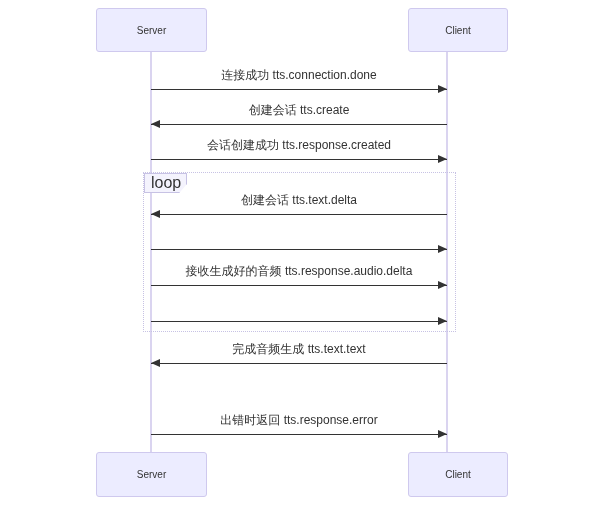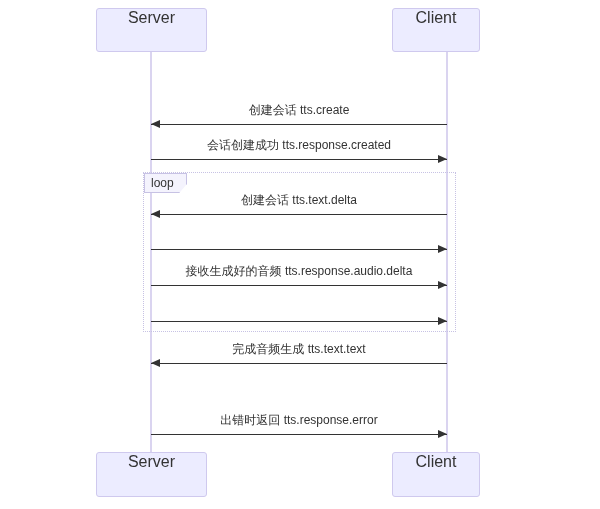--- a/index.html
+++ b/index.html
@@ -14,26 +14,27 @@
   }
 
   
   .actor {
     position: absolute;
     height: 44px;
     background: var(--actor-fill, #ececff);
     border: 1px solid var(--actor-border, #cfc9ee);
     border-radius: 3px;
     display: flex;
+    align-items: center;
     justify-content: center;
-    font-size: 16px;
+    font-size: 10px;
     box-sizing: border-box;
   }
   .actor-server { left: 96px;  width: 111px; }
-  .actor-client { left: 392px; width: 88px; }
+  .actor-client { left: 408px; width: 100px; }
   .actor-top    { top: 8px; }
   .actor-bottom { top: 452px; height: 45px; }
 
   
   .lifeline {
     position: absolute;
     top: 52px;
     height: 400px;
     width: 2px;
     background: var(--lifeline, #dad4f0);
@@ -54,21 +55,21 @@
   .loop-tab {
     position: absolute;
     left: 0;
     top: 0;
     width: 43px;
     height: 20px;
     background: var(--loop-label-fill, #f4f3fd);
     border: 1px solid var(--loop-border, #c7c2e4);
     clip-path: polygon(0 0, 100% 0, 100% 55%, 82% 100%, 0 100%);
     box-sizing: border-box;
-    font-size: 12px;
+    font-size: 16px;
     line-height: 18px;
     padding-left: 6px;
   }
 
   
   .message {
     position: absolute;
     left: 151px;
     width: 296px;
     height: 23px;
@@ -107,20 +108,27 @@
 
   <div class="lifeline lifeline-server"></div>
   <div class="lifeline lifeline-client"></div>
 
   <div class="loop-box">
     <div class="loop-tab">
       <span>loop</span>
     </div>
   </div>
 
+  <div class="message" style="top:67px" data-direction="right">
+    <div class="msg-label">连接成功 tts.connection.done</div>
+    <div class="msg-line">
+      <span class="head head-right"></span>
+
+    </div>
+  </div>
 
   <div class="message" style="top:102px" data-direction="left">
     <div class="msg-label">创建会话 tts.create</div>
     <div class="msg-line">
 
       <span class="head head-left"></span>
     </div>
   </div>
 
   <div class="message" style="top:137px" data-direction="right">

